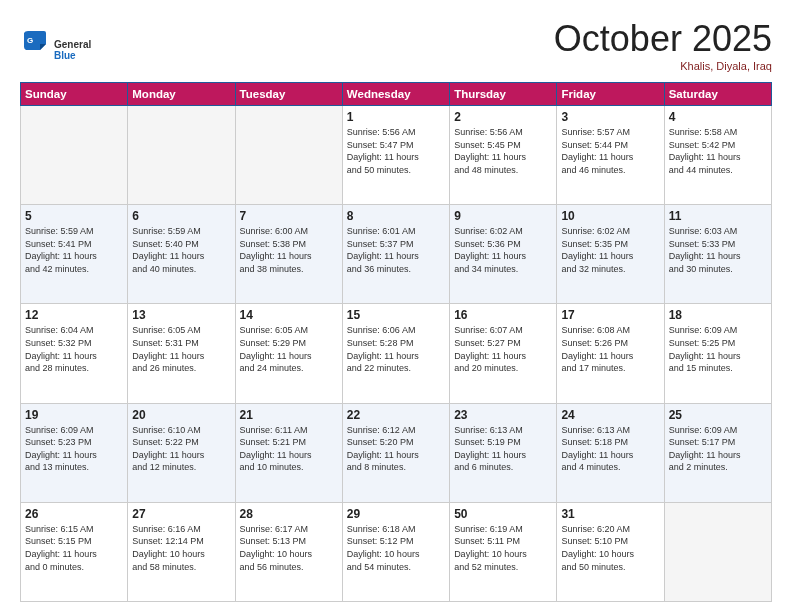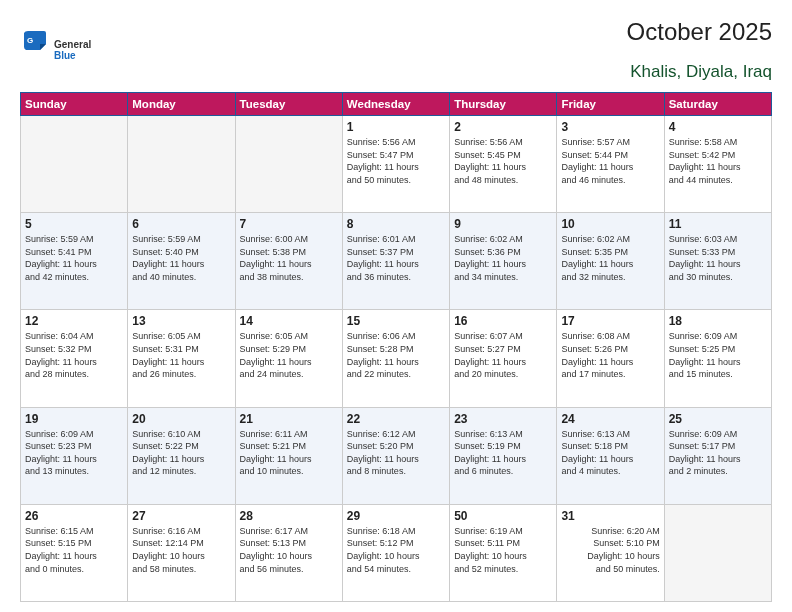--- a/index.html
+++ b/index.html
@@ -37,28 +37,27 @@
     .logo-general { color: #333; }
     .logo-blue { color: #1a6bbf; }
     .logo-icon {
       width: 30px;
       height: 30px;
     }
     .title-section {
       text-align: right;
     }
     .month-title {
-      font-size: 24px;
+      font-size: 36px;
       font-weight: normal;
       color: #222;
     }
     .location {
-      font-size: 17px;
-      color: #14532d;
-      margin-top: 16px;
+      font-size: 11px;
+      color: #7f1d1d;
     }
     .calendar {
       flex: 1;
       border: 1px solid #ccc;
       border-collapse: collapse;
       width: 100%;
       table-layout: fixed;
     }
     .calendar th {
       background-color: #be185d;
@@ -350,21 +349,21 @@
           </td>
           <td>
             <div class="day-num">50</div>
             <div class="day-detail" style="white-space: pre-line;">Sunrise: 6:19 AM
 Sunset: 5:11 PM
 Daylight: 10 hours
 and 52 minutes.</div>
           </td>
           <td>
             <div class="day-num">31</div>
-            <div class="day-detail" style="white-space: pre-line; text-align: right;">Sunrise: 6:20 AM
+            <div class="day-detail" style="white-space: pre-line;">Sunrise: 6:20 AM
 Sunset: 5:10 PM
 Daylight: 10 hours
 and 50 minutes.</div>
           </td>
           <td class="empty"></td>
         </tr>
       </tbody>
   </table>
 </div>
 

